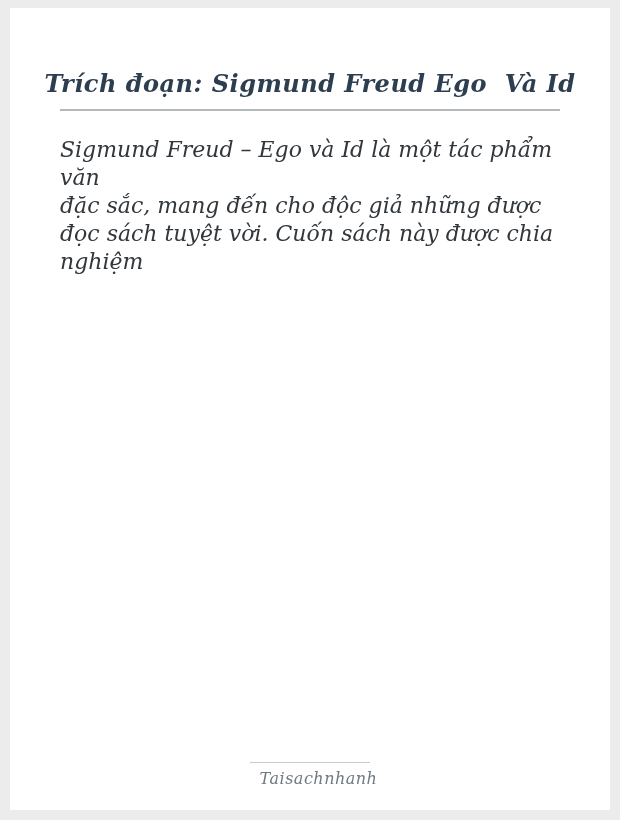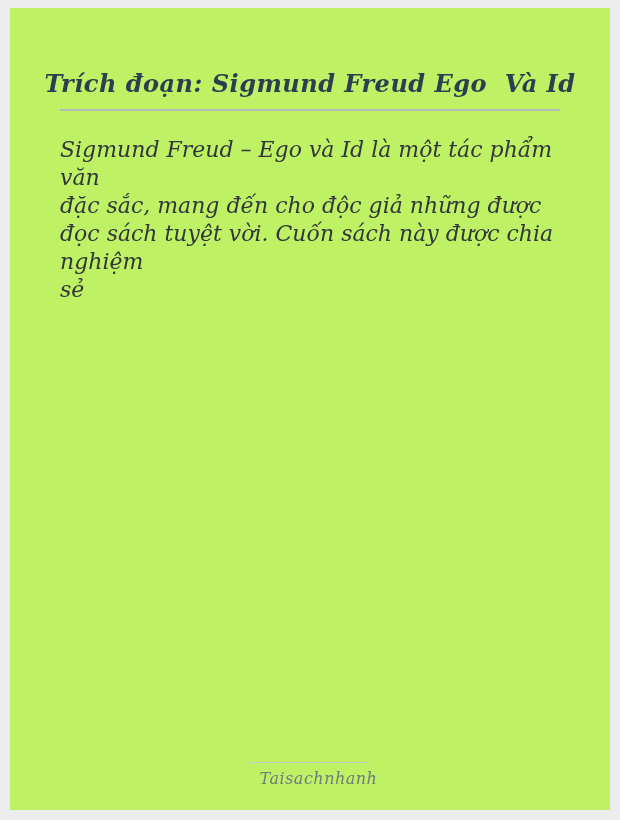--- a/index.html
+++ b/index.html
@@ -13,21 +13,21 @@
     overflow: hidden;
     position: relative;
     font-family: "DejaVu Serif", serif;
   }
   .paper {
     position: absolute;
     left: 10px;
     top: 8px;
     width: 600px;
     height: 802px;
-    background: #bef264;
+    background: #ffffff;
   }
   .page-title {
     position: absolute;
     top: 62px;
     left: 0;
     right: 0;
     margin: 0;
     text-align: center;
     font-family: "DejaVu Serif", serif;
     font-style: italic;
@@ -95,21 +95,20 @@
 
   <h1 class="page-title">Trích đoạn: Sigmund Freud Ego  Và Id</h1>
 
   <hr class="title-divider">
 
   <div class="body-text">
     <p>Sigmund Freud – Ego và Id là một tác phẩm văn</p>
     <p>đặc sắc, mang đến cho độc giả những được</p>
     <p>đọc sách tuyệt vời. Cuốn sách này được chia</p>
     <p>nghiệm</p>
-    <p>sẻ</p>
   </div>
 
   <div class="footer">
     <hr class="footer-divider">
     <div class="footer-brand">Taisachnhanh</div>
   </div>
 
 </div>
 
 </body></html>

